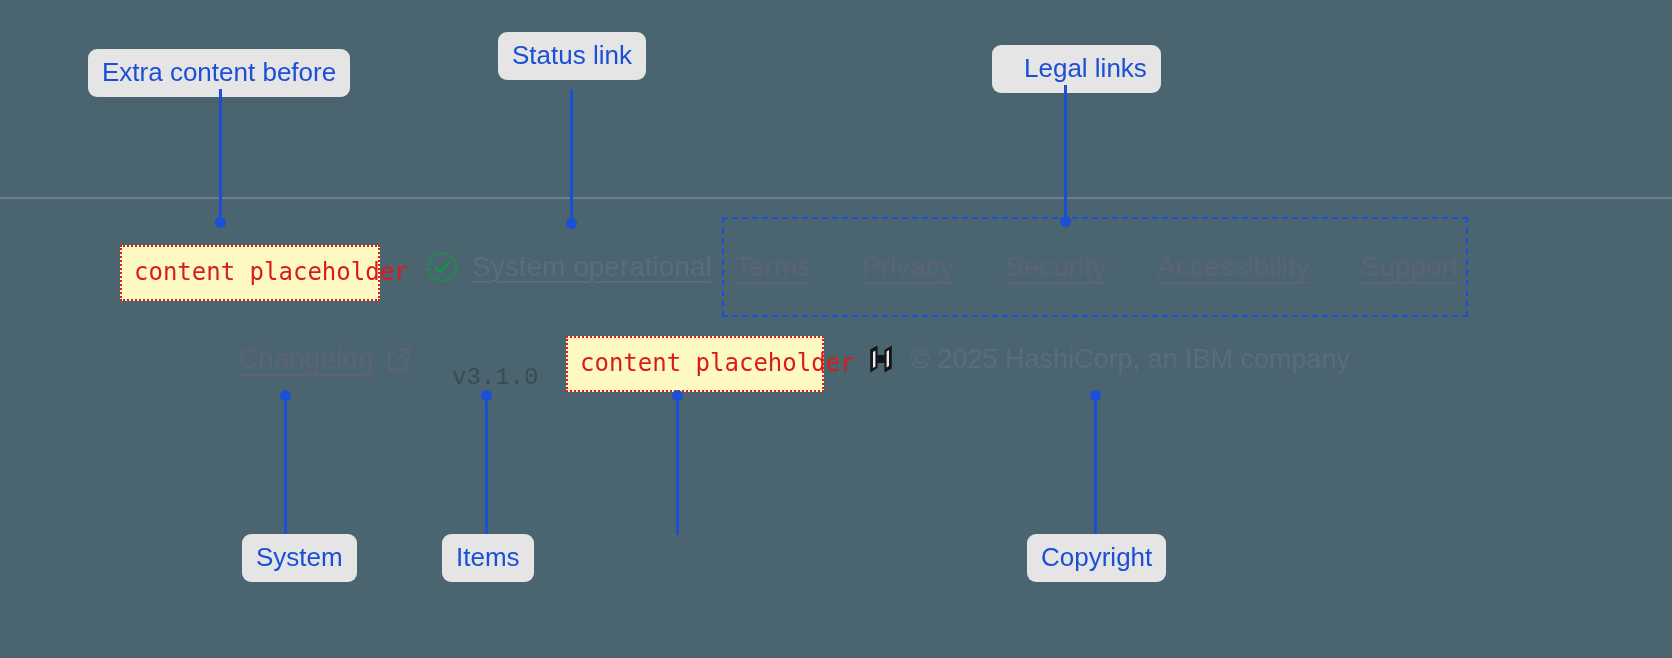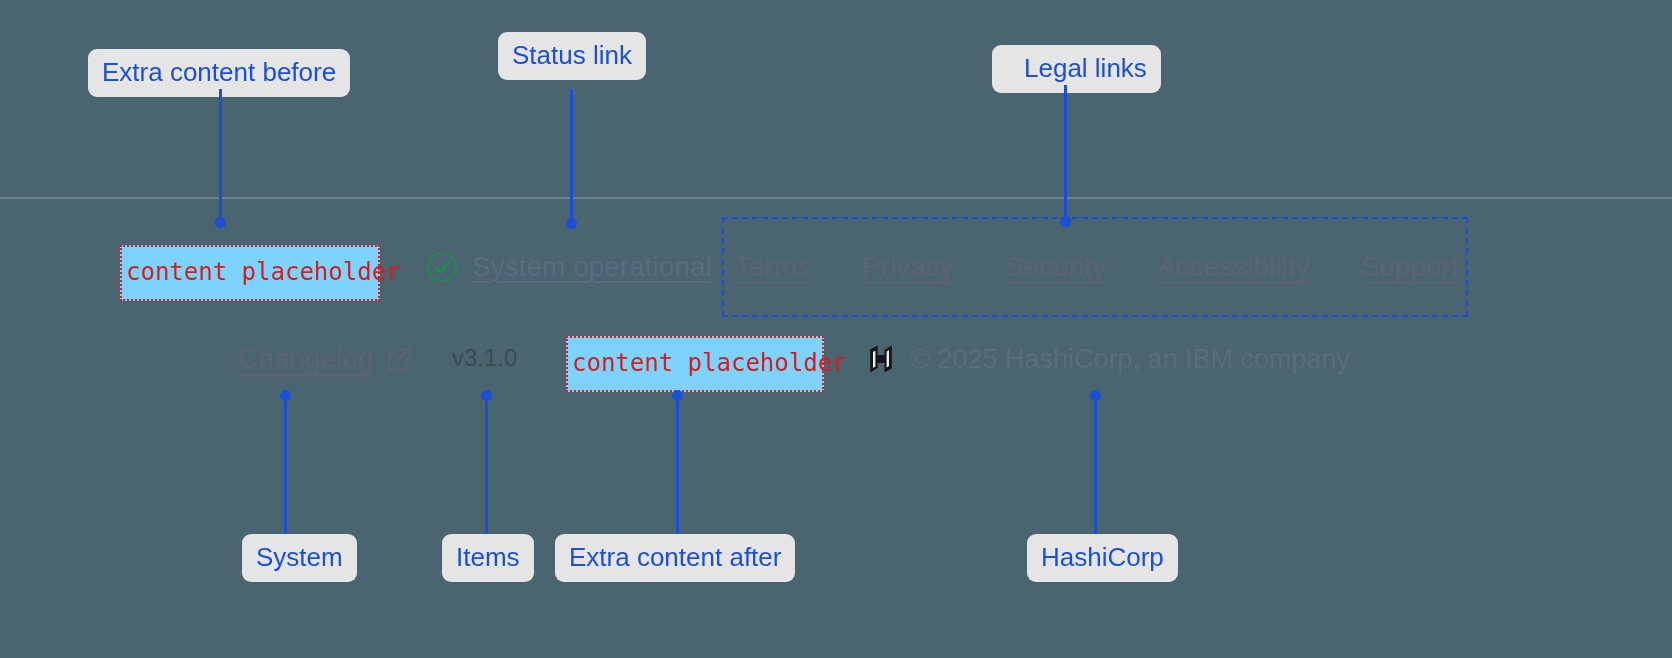--- a/index.html
+++ b/index.html
@@ -62,27 +62,27 @@
     position: absolute;
     width: 11px;
     height: 11px;
     border-radius: 50%;
     background: #1a4fd6;
   }
 
   
   .placeholder {
     position: absolute;
-    background: #7dd3fc;
+    background: #fef9c3;
     border: 2px dotted #e01b1b;
     color: #d81c1c;
     font-family: "DejaVu Sans Mono", "Liberation Mono", monospace;
     font-size: 24px;
     line-height: 1;
-    padding: 13px 4px 15px 4px;
+    padding: 13px 4px 15px 12px;
     white-space: nowrap;
     box-sizing: border-box;
   }
 
   
   .status-link {
     position: absolute;
     left: 425px;
     top: 250px;
     display: flex;
@@ -145,23 +145,23 @@
     text-decoration: underline;
     text-underline-offset: 6px;
     text-decoration-thickness: 2px;
     white-space: nowrap;
   }
   .ext-icon svg { display: block; }
 
   .version {
     position: absolute;
     left: 452px;
-    top: 346px;
+    top: 366px;
     color: #3b4b52;
-    font-family: Liberation Sans, sans-serif;
+    font-family: Liberation Mono, monospace;
     font-size: 24px;
     line-height: 1;
     white-space: nowrap;
   }
 
   .copyright-group {
     position: absolute;
     left: 866px;
     top: 343px;
     display: flex;
@@ -250,19 +250,18 @@
   <div class="dot" style="left:280px; top:390px;"></div>
   <div class="connector" style="left:284px; top:396px; height:139px;"></div>
   <div class="callout" style="left:242px; top:534px;">System</div>
 
   <div class="dot" style="left:481px; top:390px;"></div>
   <div class="connector" style="left:485px; top:396px; height:139px;"></div>
   <div class="callout" style="left:442px; top:534px;">Items</div>
 
   <div class="dot" style="left:672px; top:390px;"></div>
   <div class="connector" style="left:676px; top:396px; height:139px;"></div>
-  <div class="callout" style="left:555px; top:534px;">Extra content after</div>
 
   <div class="dot" style="left:1090px; top:390px;"></div>
   <div class="connector" style="left:1094px; top:396px; height:139px;"></div>
-  <div class="callout" style="left:1027px; top:534px;">HashiCorp</div>
+  <div class="callout" style="left:1027px; top:534px;">Copyright</div>
 
 </div>
 
 </body></html>

